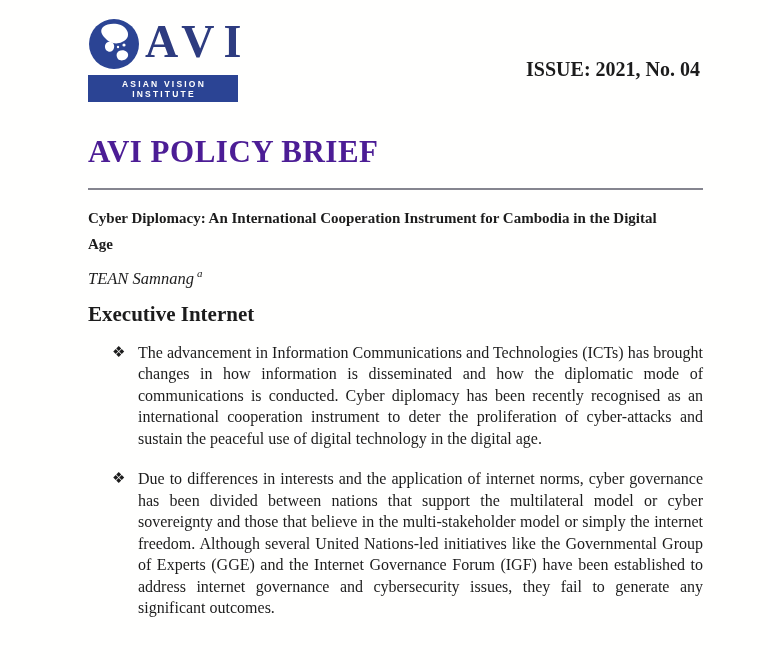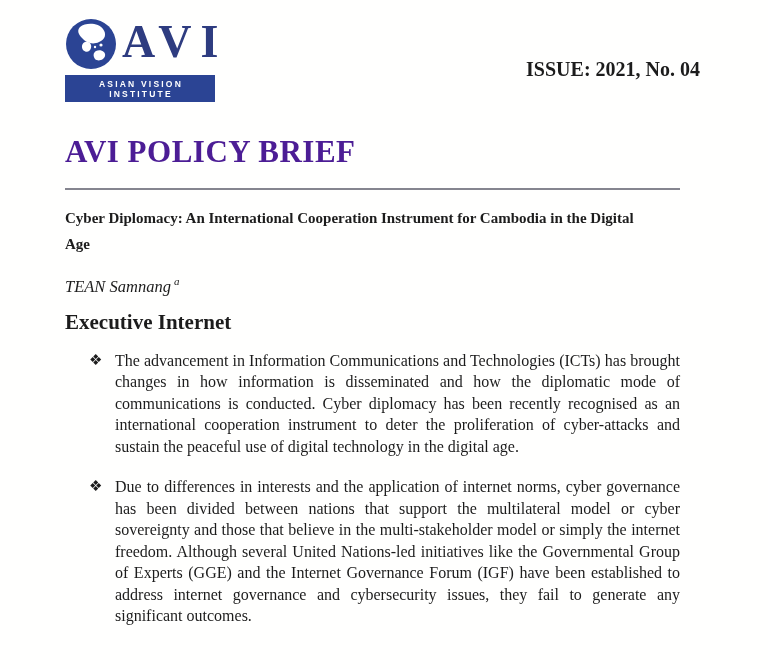--- a/index.html
+++ b/index.html
@@ -5,21 +5,21 @@
   * { margin: 0; padding: 0; box-sizing: border-box; }
   html, body {
     width: 768px; height: 669px;
     background: #ffffff;
     overflow: hidden;
     font-family: "Liberation Serif", "DejaVu Serif", serif;
     color: #1c1c1c;
   }
   .page {
     width: 768px; height: 669px;
-    padding: 18px 68px 0 65px;
+    padding: 18px 68px 0 88px;
     background: #fffffe;
   }
   
   .doc-header {
     display: flex;
     justify-content: space-between;
     align-items: flex-start;
   }
   .logo { width: 172px; }
   .logo-top { display: flex; align-items: center; gap: 5px; }
@@ -73,21 +73,21 @@
     width: 615px;
   }
   
   .article-title {
     margin-top: 15px;
     font-size: 15px;
     font-weight: bold;
     line-height: 26px;
     max-width: 592px;
   }
-  .author-list { margin-top: 14px; }
+  .author-list { margin-top: 6px; }
   .author {
     font-style: italic;
     font-size: 16.5px;
     line-height: 21px;
   }
   .author sup { font-size: 11px; margin-left: 3px; }
   .section-heading {
     margin-top: 13px;
     font-size: 21px;
     font-weight: bold;

